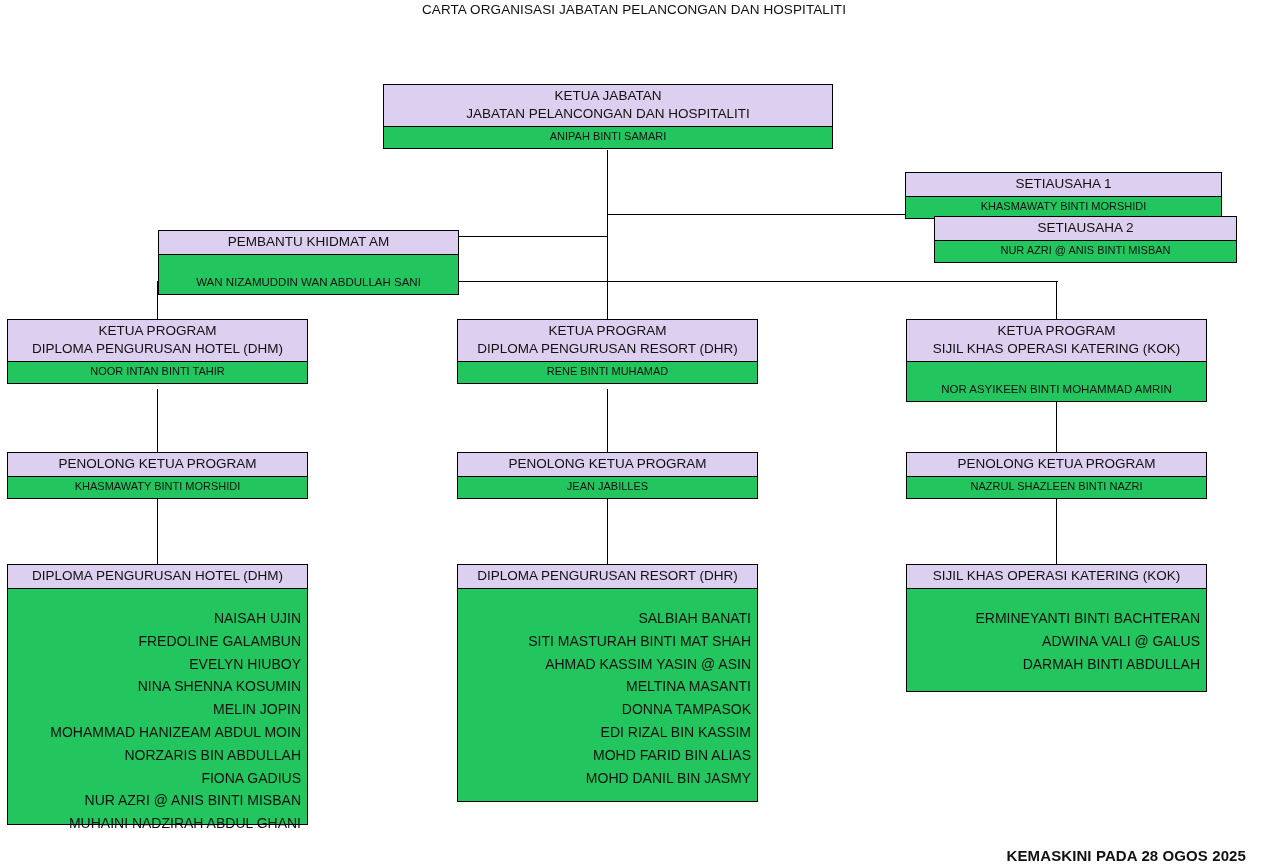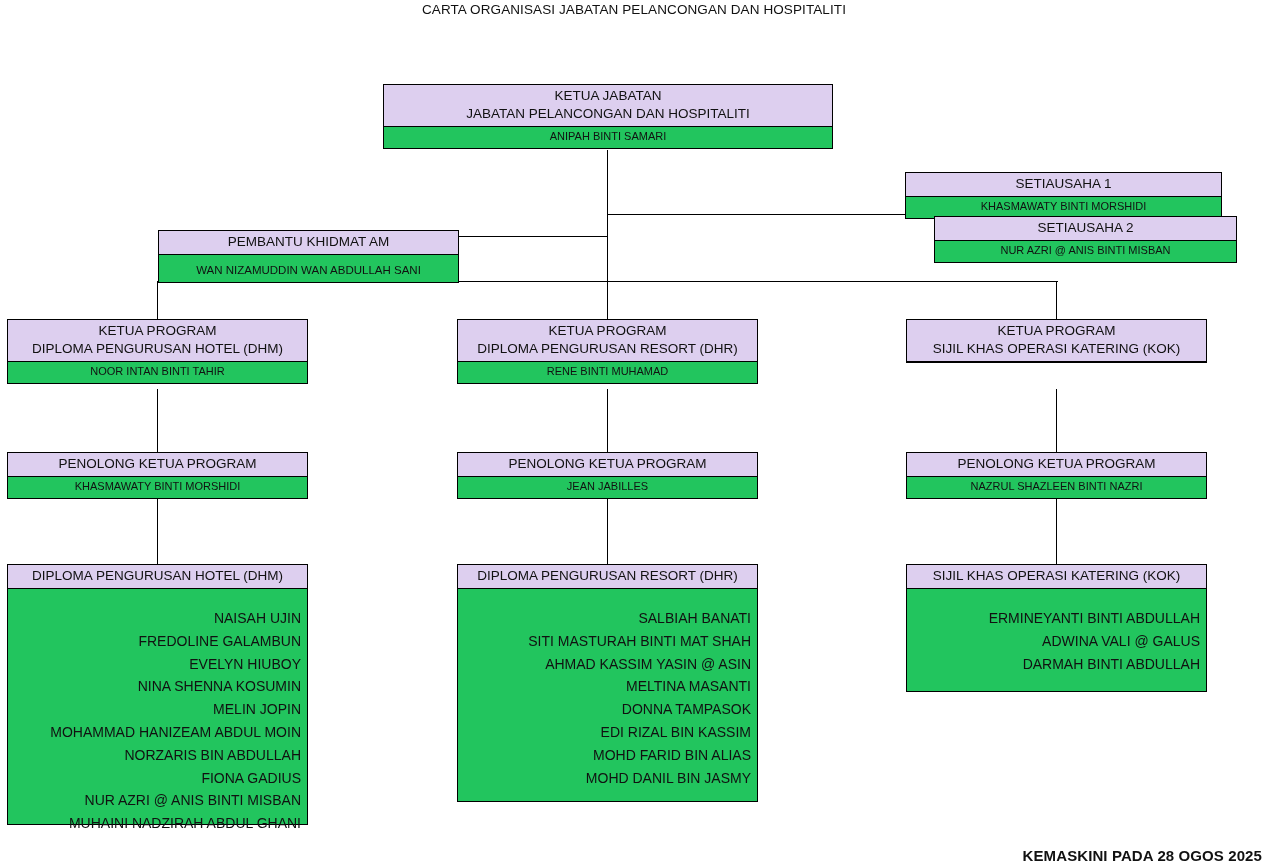--- a/index.html
+++ b/index.html
@@ -14,42 +14,42 @@
     -webkit-font-smoothing:antialiased;
   }
   #chart-root{position:absolute;left:0;top:0;width:1268px;height:868px;}
 
   
   .chart-title{
     position:absolute;left:0;top:2px;width:1268px;
     text-align:center;font-size:13.5px;letter-spacing:.1px;
   }
   .footer-note{
-    position:absolute;right:6px;bottom:4px;
+    position:absolute;right:22px;bottom:4px;
     font-size:15px;font-weight:bold;letter-spacing:.1px;
   }
 
   
   .node{position:absolute;border:1.4px solid #000;background:#22c55e;box-sizing:border-box;}
   .node .hdr{
     background:#ddcfef;
     border-bottom:1.4px solid #000;
     text-align:center;
     padding:2px 4px 3px;
     line-height:1.33;
     font-size:13.5px;
   }
   .node .hdr .l2{display:block;}
   .node .nm{
     text-align:center;
     padding:3px 4px 4px;
     font-size:11px;
     line-height:1.25;
   }
-  .node .nm.sm{font-size:11.5px;padding:8px 4px 5px;}
+  .node .nm.sm{font-size:11.5px;padding:20px 4px 5px;}
 
   
   .listbox .body{
     padding:18px 6px 10px;
     text-align:right;
     font-size:14px;
     line-height:1.63;
   }
   .listbox .body div{white-space:nowrap;}
 
@@ -122,20 +122,21 @@
       <span class="l2">DIPLOMA PENGURUSAN RESORT (DHR)</span>
     </div>
     <div class="nm">RENE BINTI MUHAMAD</div>
   </div>
 
   <div class="node" style="left:906px;top:319px;width:301px;">
     <div class="hdr">
       <span>KETUA PROGRAM</span>
       <span class="l2">SIJIL KHAS OPERASI KATERING (KOK)</span>
     </div>
+    <div class="nm sm">NOR ASYIKEEN BINTI MOHAMMAD AMRIN</div>
   </div>
 
   <div class="node" style="left:7px;top:452px;width:301px;">
     <div class="hdr">PENOLONG KETUA PROGRAM</div>
     <div class="nm">KHASMAWATY BINTI MORSHIDI</div>
   </div>
 
   <div class="node" style="left:457px;top:452px;width:301px;">
     <div class="hdr">PENOLONG KETUA PROGRAM</div>
     <div class="nm">JEAN JABILLES</div>
@@ -172,20 +173,20 @@
         <div>DONNA TAMPASOK</div>
         <div>EDI RIZAL BIN KASSIM</div>
         <div>MOHD FARID BIN ALIAS</div>
         <div>MOHD DANIL BIN JASMY</div>
       </div>
   </div>
 
   <div class="node listbox" style="left:906px;top:564px;width:301px;height:128px;">
     <div class="hdr">SIJIL KHAS OPERASI KATERING (KOK)</div>
     <div class="body">
-        <div>ERMINEYANTI BINTI ABDULLAH</div>
+        <div>ERMINEYANTI BINTI BACHTERAN</div>
         <div>ADWINA VALI @ GALUS</div>
         <div>DARMAH BINTI ABDULLAH</div>
       </div>
   </div>
 
   <div class="footer-note">KEMASKINI PADA 28 OGOS 2025</div>
 </div>
 
 </body></html>

